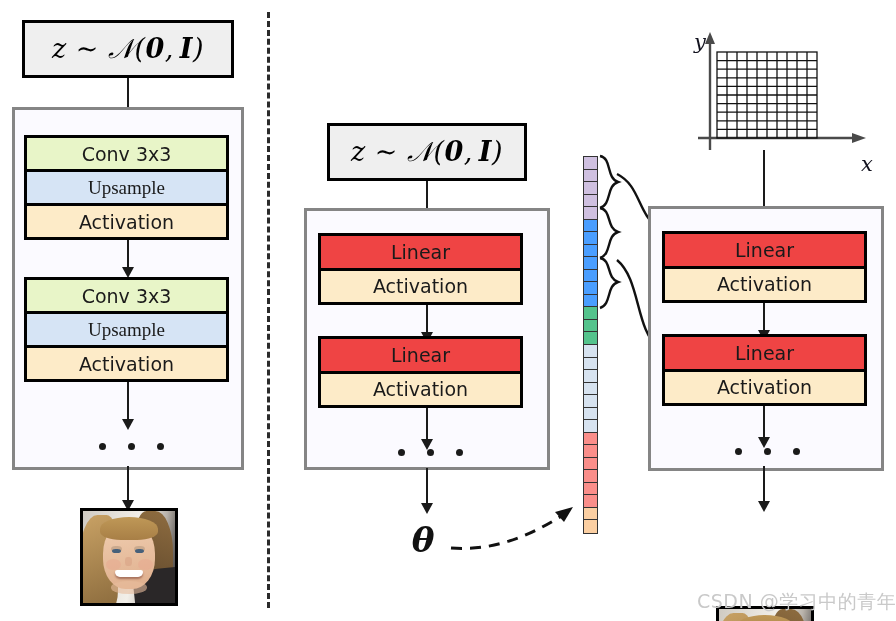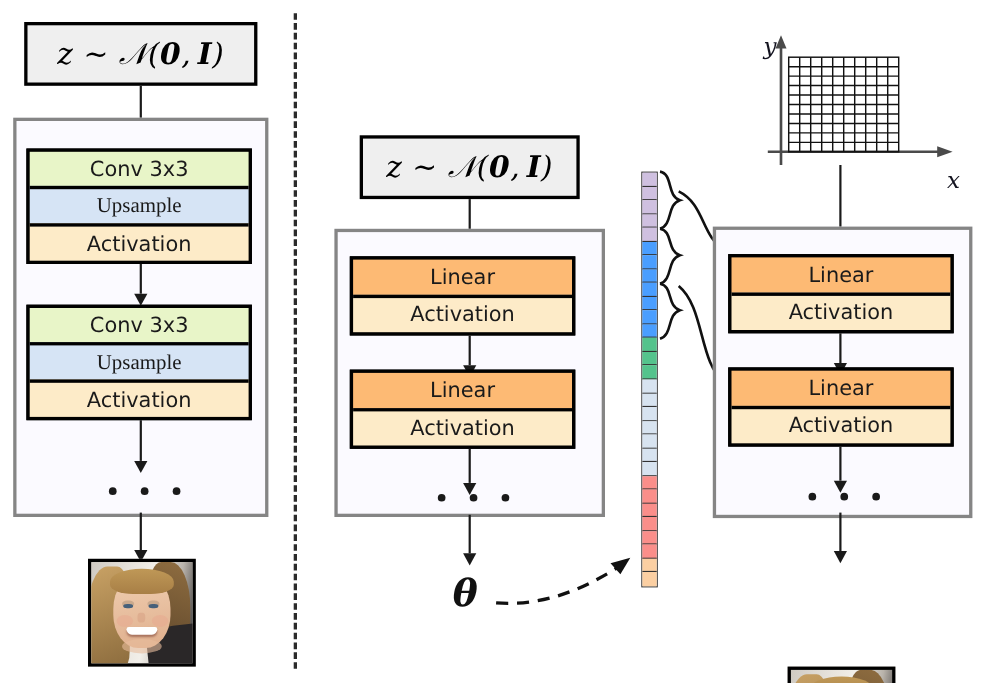--- a/index.html
+++ b/index.html
@@ -36,21 +36,21 @@
   }
   .stack .row{
     flex:1 1 auto;
     display:flex;align-items:center;justify-content:center;
     font-size:19px;color:#1a1a1a;
     font-family:"DejaVu Sans",sans-serif;
     letter-spacing:0px;
   }
   .row + .row{border-top:3px solid #000;}
   .row.conv{background:#e8f5c8;}
-  .row.linear{background:#fdba74;}
+  .row.linear{background:#ef4444;}
   .row.upsample{background:#d6e4f5;font-family:Liberation Serif, serif;}
   .row.activation{background:#fdebc8;}
 
   
   .vline{background:#1a1a1a;width:2px;}
   .arrowhead{
     width:0;height:0;
     border-left:6px solid transparent;
     border-right:6px solid transparent;
     border-top:11px solid #1a1a1a;
@@ -363,14 +363,15 @@
 
   <div class="abs face" style="left:716px;top:508px;width:98px;height:98px;">
     <div class="bgwall"></div>
       <div class="hairR"></div>
     <div class="hairL"></div>
       <div class="head"></div>
       <div class="fringe"></div>
 
   </div>
 
+  <div class="abs watermark" style="left:697px;top:589px;">CSDN @学习中的青年</div>
 
 </div>
 
 </body></html>

